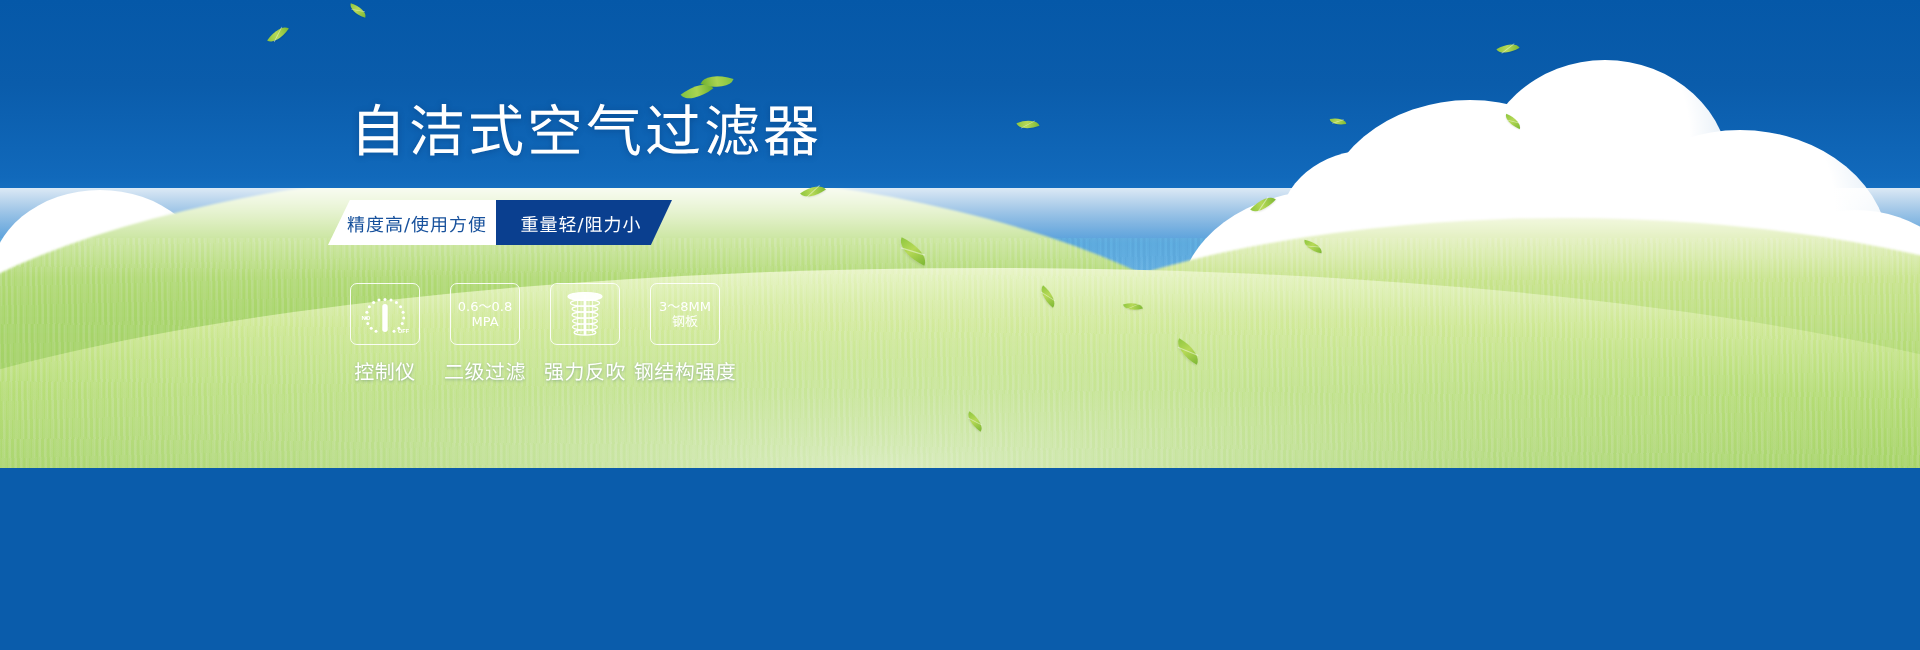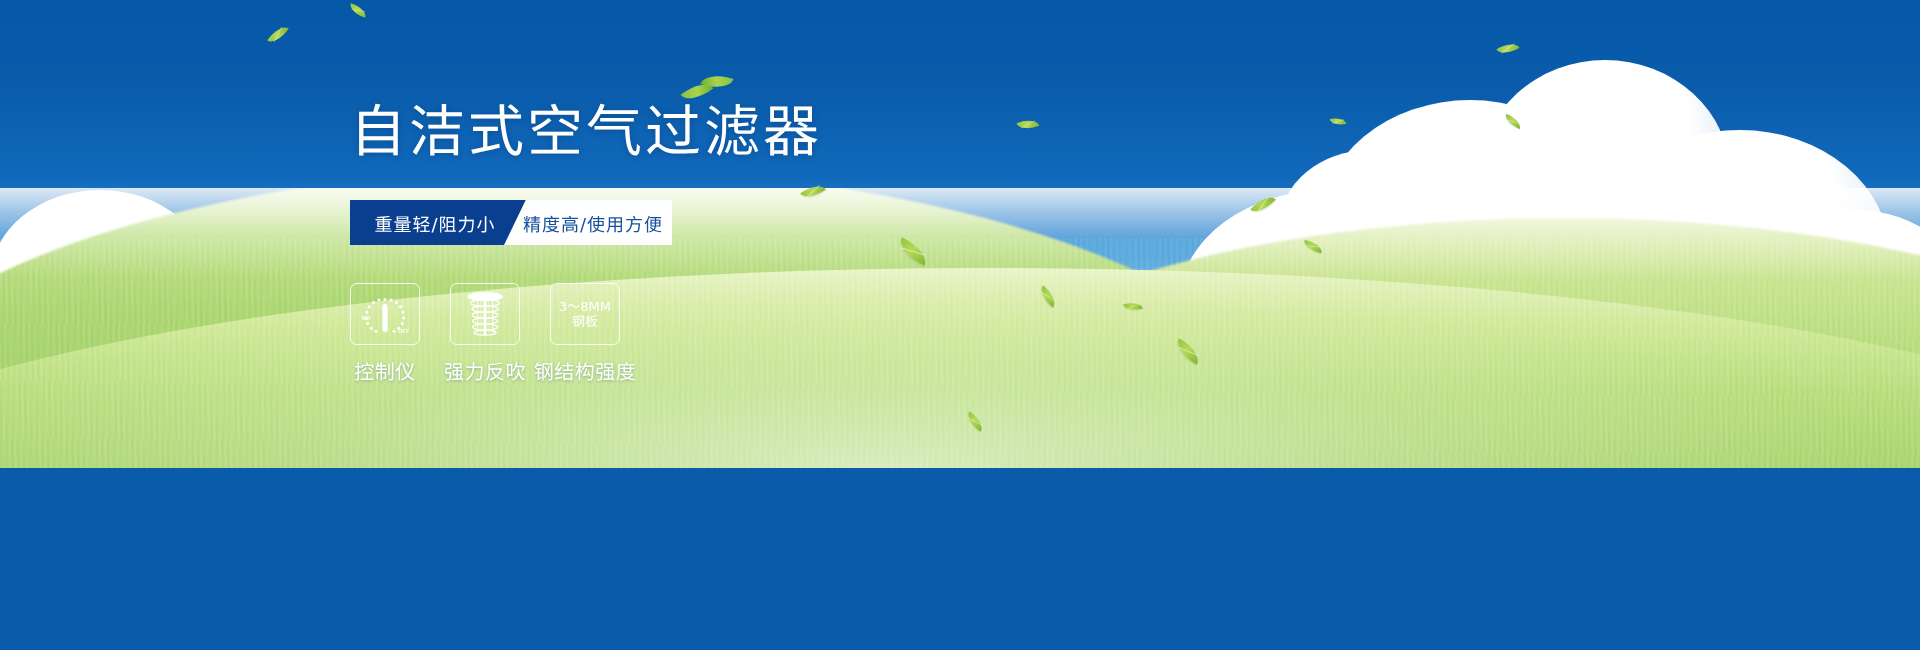--- a/index.html
+++ b/index.html
@@ -196,22 +196,22 @@
 
     <div class="title-row">
       <div class="title">自洁式空气过滤器</div>
       <div class="title-leaves">
         <span class="tleaf a"></span>
         <span class="tleaf b"></span>
       </div>
     </div>
 
     <div class="tabs">
+      <div class="tab tab-b">精度高/使用方便</div>
       <div class="tab tab-a">重量轻/阻力小</div>
-      <div class="tab tab-b">精度高/使用方便</div>
     </div>
 
     <div class="features">
 
       <div class="feature">
         <div class="fbox">
           <svg width="56" height="46" viewBox="0 0 56 46">
             <g fill="#ffffff">
               <circle cx="28" cy="8.5" r="1.5"></circle>
                 <circle cx="22" cy="9.1" r="1.5"></circle>
@@ -232,20 +232,29 @@
                 <circle cx="37" cy="40.3" r="1.5"></circle>
               <rect x="25.3" y="13" width="5.4" height="28" rx="2.7"></rect>
             </g>
             <text x="4.5" y="29" fill="#ffffff" font-size="6" font-family="Liberation Sans, sans-serif" font-weight="bold">NO</text>
             <text x="41" y="42" fill="#ffffff" font-size="5.5" font-family="Liberation Sans, sans-serif" font-weight="bold">OFF</text>
           </svg>
         </div>
         <div class="flabel">控制仪</div>
       </div>
 
+      <div class="feature">
+        <div class="fbox">
+          <div class="ftext">
+            <span>0.6～0.8</span>
+            <span class="l2">MPA</span>
+          </div>
+        </div>
+        <div class="flabel">二级过滤</div>
+      </div>
 
       <div class="feature">
         <div class="fbox">
           <svg width="48" height="48" viewBox="0 0 48 48">
             <g stroke="#ffffff" fill="none" stroke-width="1.2">
               <ellipse cx="24" cy="6.5" rx="17" ry="4"></ellipse>
               <ellipse cx="24" cy="13" rx="14.5" ry="3.4"></ellipse>
               <ellipse cx="24" cy="19" rx="13" ry="3.1"></ellipse>
               <ellipse cx="24" cy="25" rx="13" ry="3.1"></ellipse>
               <ellipse cx="24" cy="31" rx="12.5" ry="3"></ellipse>

